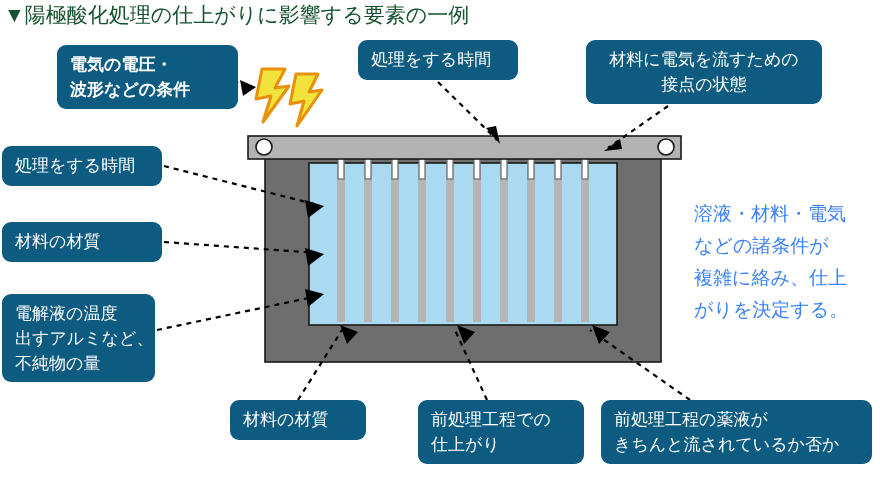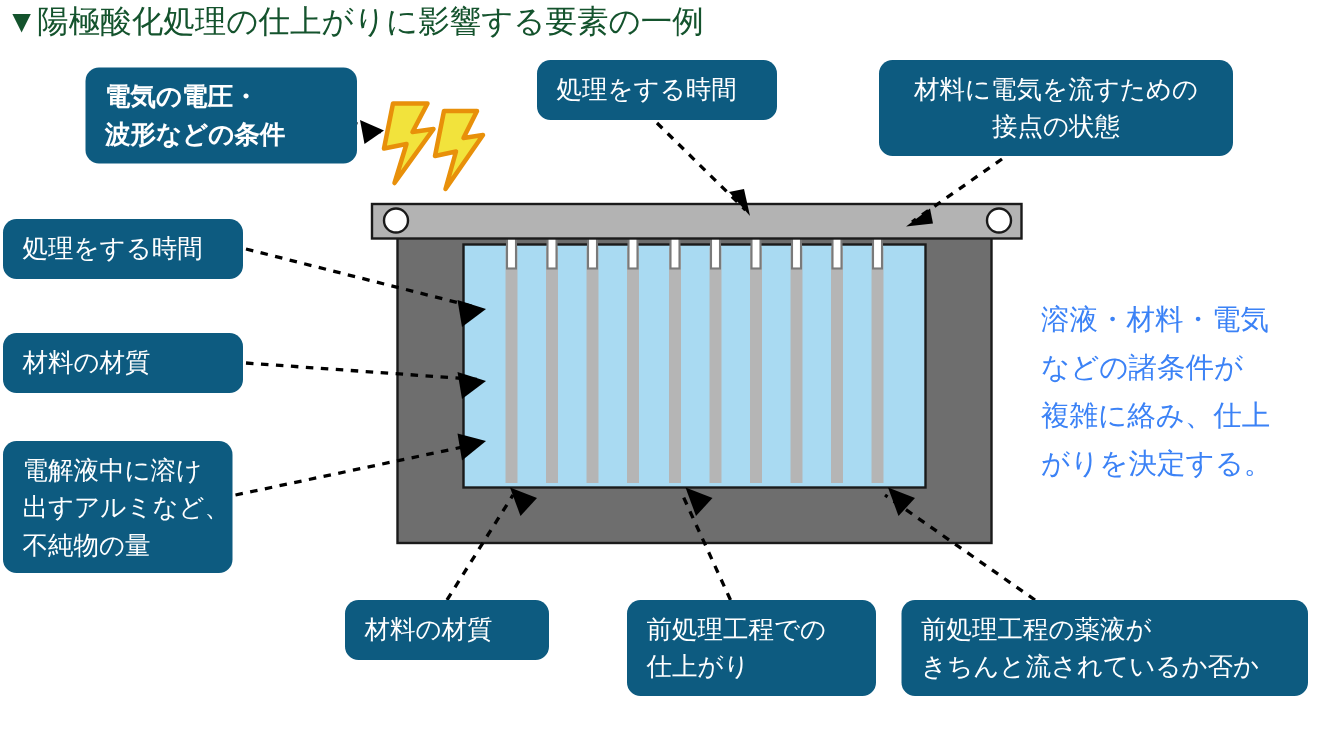--- a/index.html
+++ b/index.html
@@ -131,21 +131,21 @@
 
   <div class="box" style="left:358px;top:40px;width:160px;height:40px;">処理をする時間</div>
 
   <div class="box" style="left:586px;top:40px;width:236px;height:64px;text-align:center;">材料に電気を流すための
 接点の状態</div>
 
   <div class="box" style="left:2px;top:146px;width:160px;height:40px;">処理をする時間</div>
 
   <div class="box" style="left:2px;top:222px;width:160px;height:40px;">材料の材質</div>
 
-  <div class="box" style="left:2px;top:294px;width:153px;height:88px;">電解液中に溶け
+  <div class="box" style="left:2px;top:294px;width:153px;height:88px;">電解液の温度
 出すアルミなど、
 不純物の量</div>
 
   <div class="box" style="left:230px;top:400px;width:136px;height:40px;">材料の材質</div>
 
   <div class="box" style="left:418px;top:400px;width:166px;height:64px;">前処理工程での
 仕上がり</div>
 
   <div class="box" style="left:601px;top:400px;width:271px;height:64px;">前処理工程の薬液が
 きちんと流されているか否か</div>

